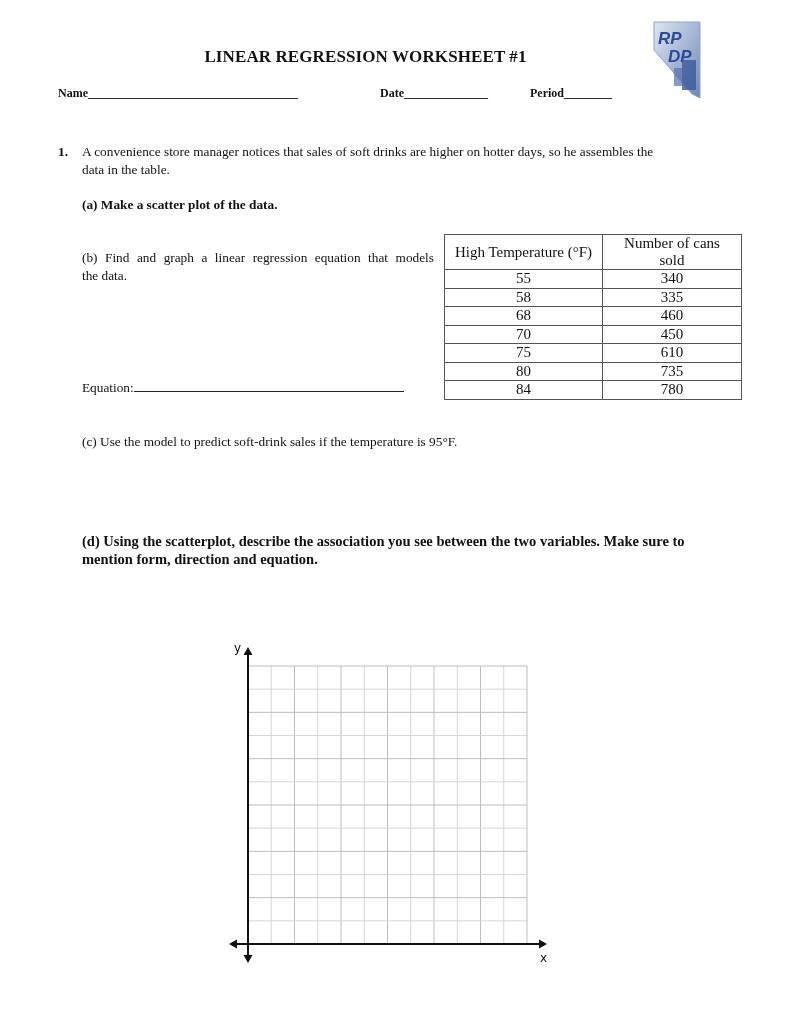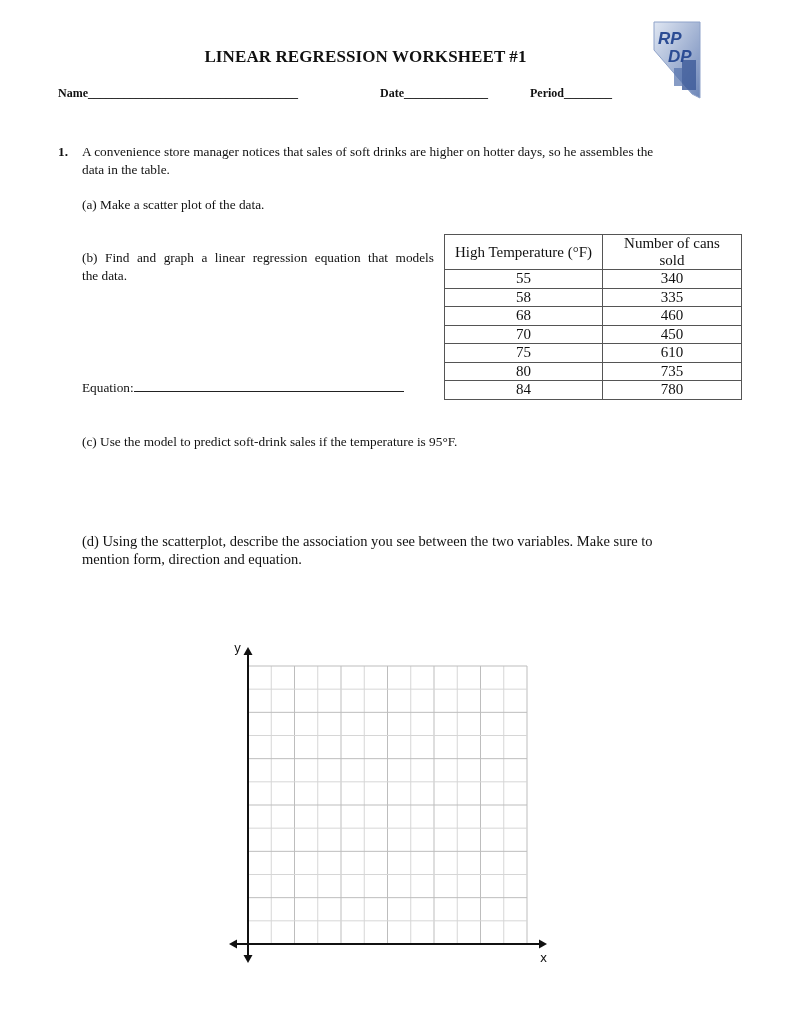--- a/index.html
+++ b/index.html
@@ -11,21 +11,21 @@
   .hdr { top:86px; font-weight:bold; font-size:12px; white-space:pre; }
   .q { font-size:13.3px; line-height:19px; }
   .logo { left:652px; top:20px; width:50px; height:80px; }
   table.data { position:absolute; left:444px; top:234px; border-collapse:collapse;
                font-size:15px; font-family:"Liberation Serif", serif; }
   table.data th, table.data td { border:1px solid #555; padding:0 6px; height:17.5px; line-height:17px; text-align:center; font-weight:normal; }
   table.data th { padding:0 7px; }
   table.data th:first-child, table.data td:first-child { width:143px; }
   table.data th:last-child, table.data td:last-child { width:124px; }
   .uline { display:inline-block; border-bottom:1px solid #222; height:13px; vertical-align:baseline; }
-  .d-text { font-size:14.5px; line-height:18px; }
+  .d-text { font-size:14.5px; line-height:18px;font-weight:bold; }
 </style>
 </head>
 <body>
 
 <div class="abs title"><span>LINEAR REGRESSION WORKSHEET #1</span></div>
 
 <div class="abs logo">
   <svg width="50" height="80" viewBox="0 0 50 80">
     <defs>
       <linearGradient id="lg" x1="0" y1="0" x2="1" y2="1">
@@ -42,21 +42,21 @@
 </div>
 
 <div class="abs hdr" style="left:58px;">Name___________________________________</div>
 <div class="abs hdr" style="left:380px;">Date______________</div>
 <div class="abs hdr" style="left:530px;">Period________</div>
 
 <div class="abs q" style="left:58px; top:142px; font-weight:bold;">1.</div>
 <div class="abs q" style="left:82px; top:142px;">A convenience store manager notices that sales of soft drinks are higher on hotter days, so he assembles the</div>
 <div class="abs q" style="left:82px; top:160px;">data in the table.</div>
 
-<div class="abs q" style="left:82px; top:195px;">(a)  Make a scatter plot of the data.</div>
+<div class="abs q" style="left:82px; top:195px;font-weight:bold;">(a)  Make a scatter plot of the data.</div>
 
 <div class="abs q" style="left:82px; top:248px; width:352px; text-align:justify; text-align-last:justify;">(b)  Find and graph a linear regression equation that models</div>
 <div class="abs q" style="left:82px; top:266px;">the data.</div>
 
 <div class="abs q" style="left:82px; top:378px;">
   <span>Equation:</span><span class="uline" style="width:270px;"></span>
 </div>
 
 <table class="data">
   <thead>

